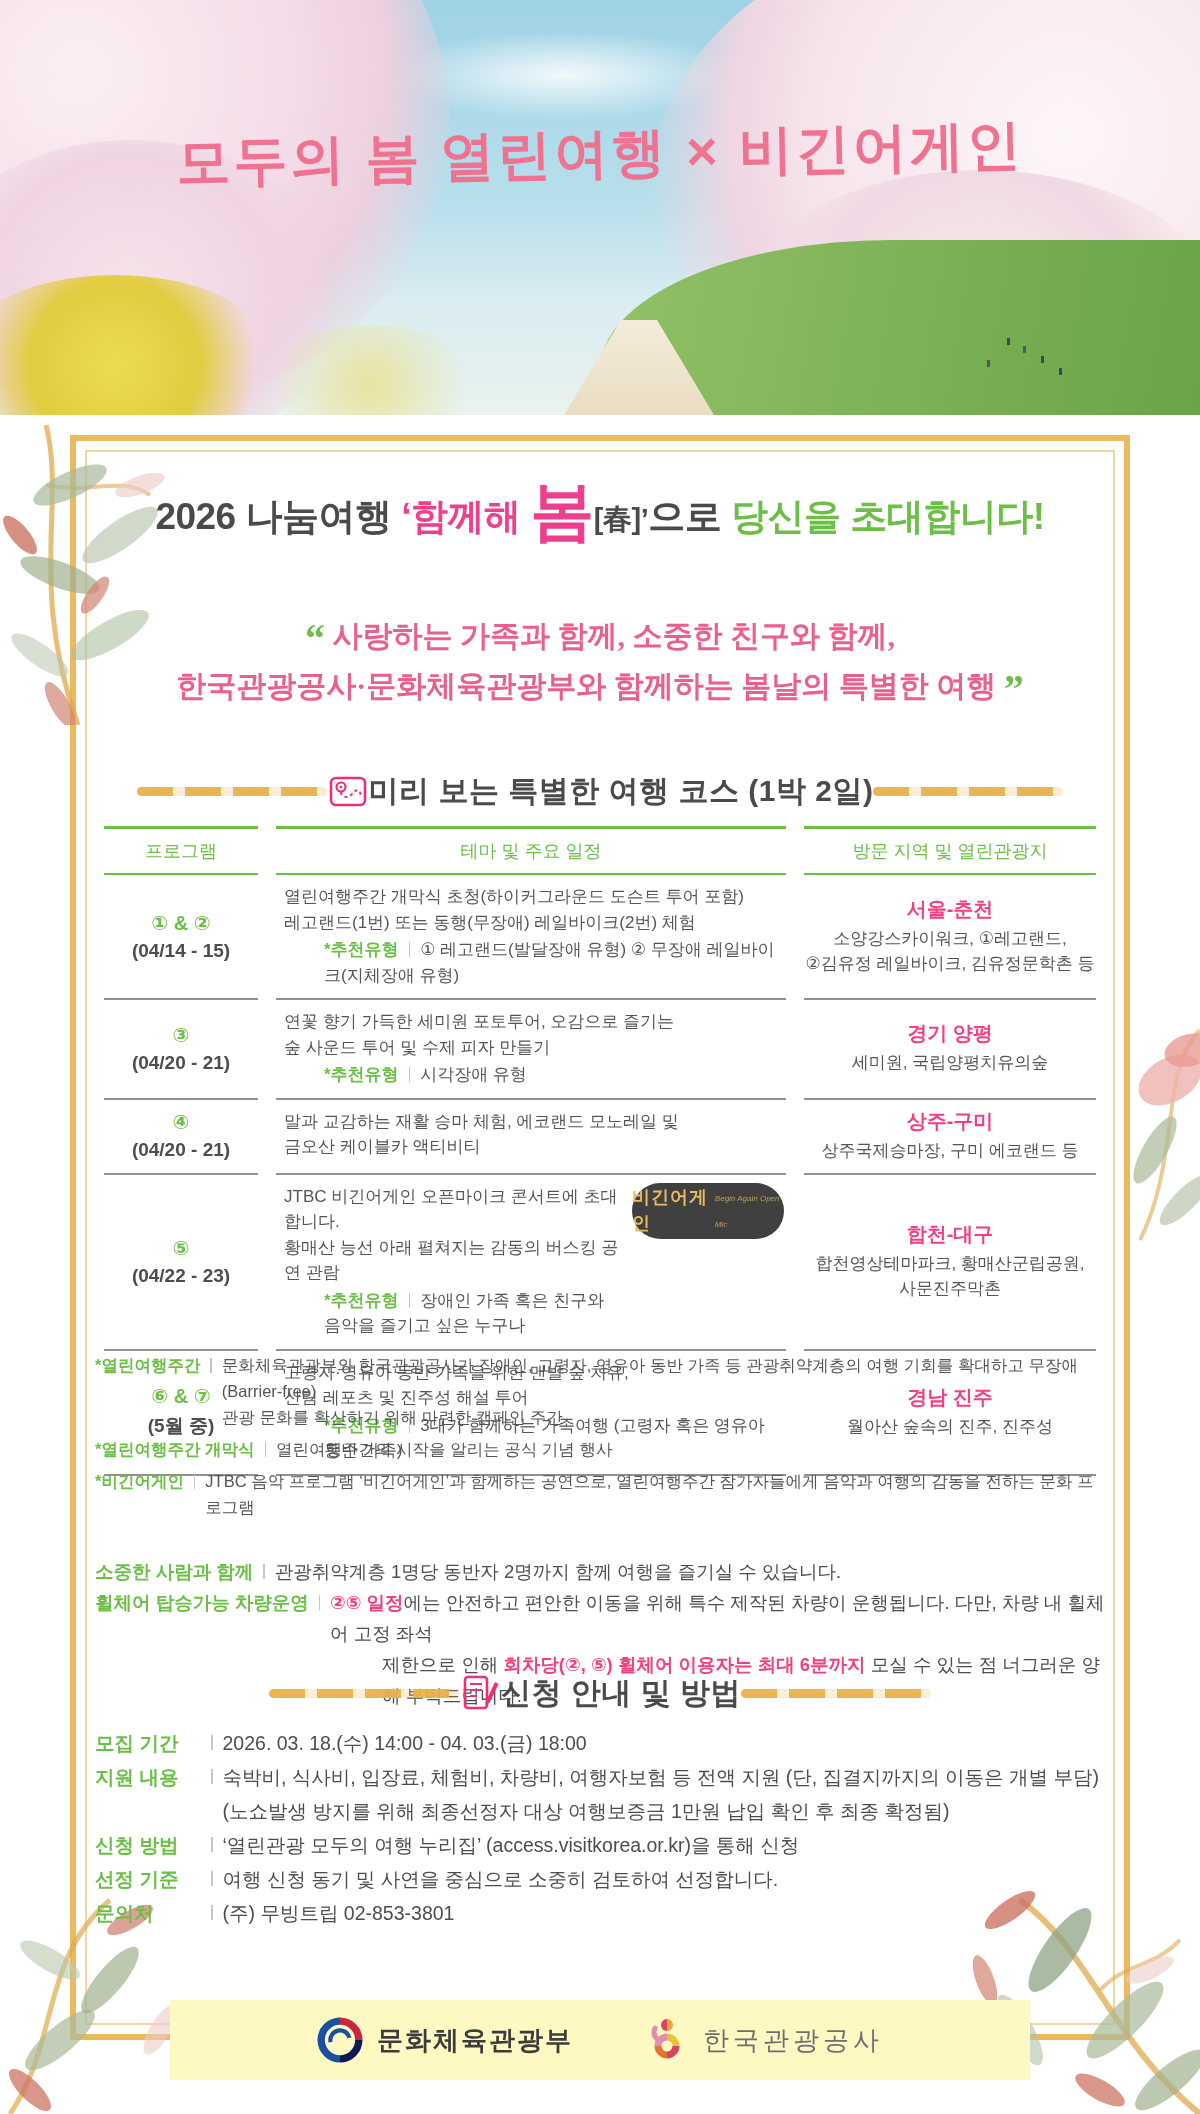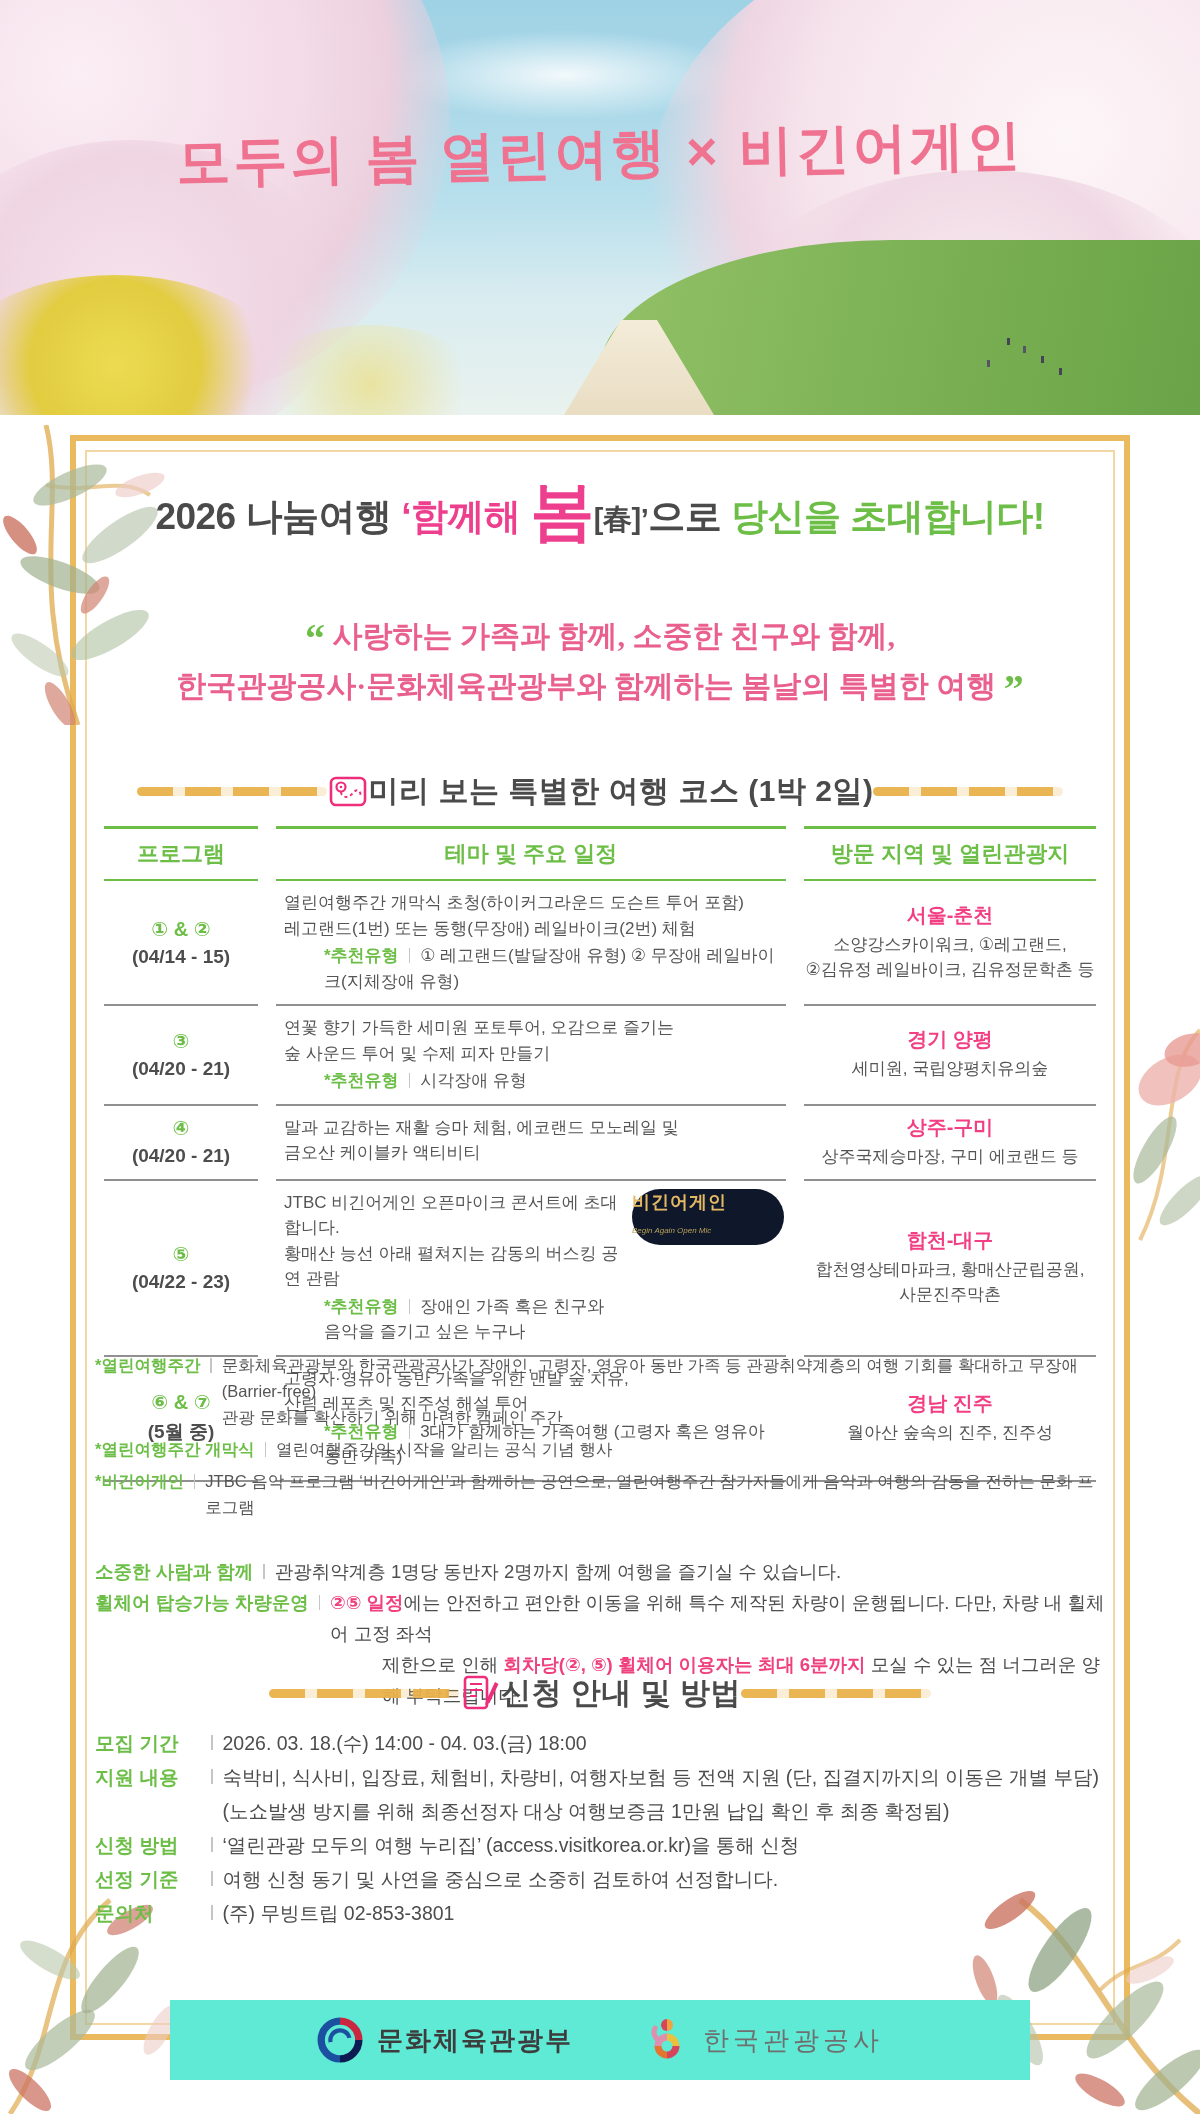--- a/index.html
+++ b/index.html
@@ -48,56 +48,56 @@
   
   .sec-header{position:absolute;left:0;right:0;display:flex;align-items:center;justify-content:center;z-index:3;}
   .sec-title{font-size:30px;font-weight:800;color:#4a4a4a;letter-spacing:0.5px;}
   .dash{width:190px;height:9px;border-radius:5px;
         background:repeating-linear-gradient(90deg,rgba(233,177,74,.95) 0 36px,rgba(233,177,74,.22) 36px 48px);}
   .sec-icon{flex-shrink:0;}
   
   .course-table{position:absolute;left:95px;top:826px;width:1010px;z-index:3;font-size:17px;}
   .ct-head,.ct-row{display:grid;grid-template-columns:172px 528px 310px;}
   .ct-head > div{margin:0 9px;border-top:3px solid #6cbe47;border-bottom:2px solid #6cbe47;
-                 padding:10px 0;text-align:center;color:#6cbe47;font-size:22px;font-weight:bold;}
+                 padding:10px 0;text-align:center;color:#6cbe47;font-size:18px;font-weight:normal;}
   .ct-row > div{margin:0 9px;border-bottom:2px solid #909090;padding:9px 0 10px;}
   .prog-cell{display:flex;flex-direction:column;justify-content:center;align-items:center;text-align:center;}
   .prog-num{color:#6cbe47;font-weight:bold;font-size:20px;}
   .prog-date{color:#4d4d4d;font-weight:bold;font-size:19px;margin-top:5px;}
   .theme-cell{padding-left:8px !important;position:relative;color:#555;line-height:25.5px;}
   .theme-cell.with-badge{padding-right:165px !important;}
   .rec-line{margin-top:2px;margin-left:40px;}
   .rec-label{color:#6cbe47;font-weight:bold;}
   .region-cell{display:flex;flex-direction:column;justify-content:center;align-items:center;
                text-align:center;color:#555;line-height:25px;}
   .region-title{color:#f23f84;font-weight:bold;font-size:20px;margin-bottom:4px;}
   .sep{display:inline-block;width:1.5px;height:15px;background:#c5c5c5;margin:0 10px;vertical-align:-2px;}
-  .badge{position:absolute;right:2px;top:8px;width:152px;height:56px;background:#0f172a;border-radius:28px;
-         display:flex;flex-direction:column;justify-content:center;}
+  .badge{position:absolute;right:2px;top:8px;width:152px;height:56px;background:#404040;border-radius:28px;
+         display:flex;align-items:center;justify-content:center;}
   .badge-title{font-size:18px;font-weight:bold;color:#e5b964;letter-spacing:1px;}
   .badge-sub{font-size:8px;font-style:italic;color:#b7a057;margin-top:2px;}
   
   .footnotes{position:absolute;left:95px;top:1352px;width:1010px;z-index:3;font-size:16.5px;line-height:26px;color:#555;}
   .fn{display:flex;align-items:flex-start;margin-bottom:6px;}
   .fn-label{color:#6cbe47;font-weight:bold;white-space:nowrap;}
   .fn .sep{margin-top:6px;}
   
   .care{position:absolute;left:95px;top:1556px;width:1010px;z-index:3;font-size:18.5px;line-height:31px;color:#4d4d4d;}
   .care-item{display:flex;align-items:flex-start;}
   .care-label{color:#6cbe47;font-weight:bold;white-space:nowrap;}
   .care .sep{margin-top:8px;}
   .care-hl{color:#f0417f;font-weight:bold;}
   .care-cont{margin-left:52px;}
   
   .apply{position:absolute;left:95px;top:1726px;width:1010px;z-index:3;font-size:19.5px;line-height:34px;color:#4d4d4d;}
   .apply-item{display:flex;align-items:flex-start;}
   .apply-label{width:106px;color:#6cbe47;font-weight:bold;flex-shrink:0;}
   .apply .sep{margin-top:9px;}
   
-  .footer{position:absolute;left:170px;right:170px;top:2000px;height:80px;background:#5eead4;z-index:4;
+  .footer{position:absolute;left:170px;right:170px;top:2000px;height:80px;background:#fef9c3;z-index:4;
           display:flex;align-items:center;justify-content:center;gap:72px;}
   .logo-group{display:flex;align-items:center;gap:14px;}
   .ministry-text{font-size:26px;font-weight:bold;color:#3d3d3d;letter-spacing:2px;}
   .kto-text{font-size:26px;color:#6f6f6f;font-family:"Liberation Serif","DejaVu Serif",serif;letter-spacing:4px;}
 </style>
 </head>
 <body>
 
 <div class="poster">
 

